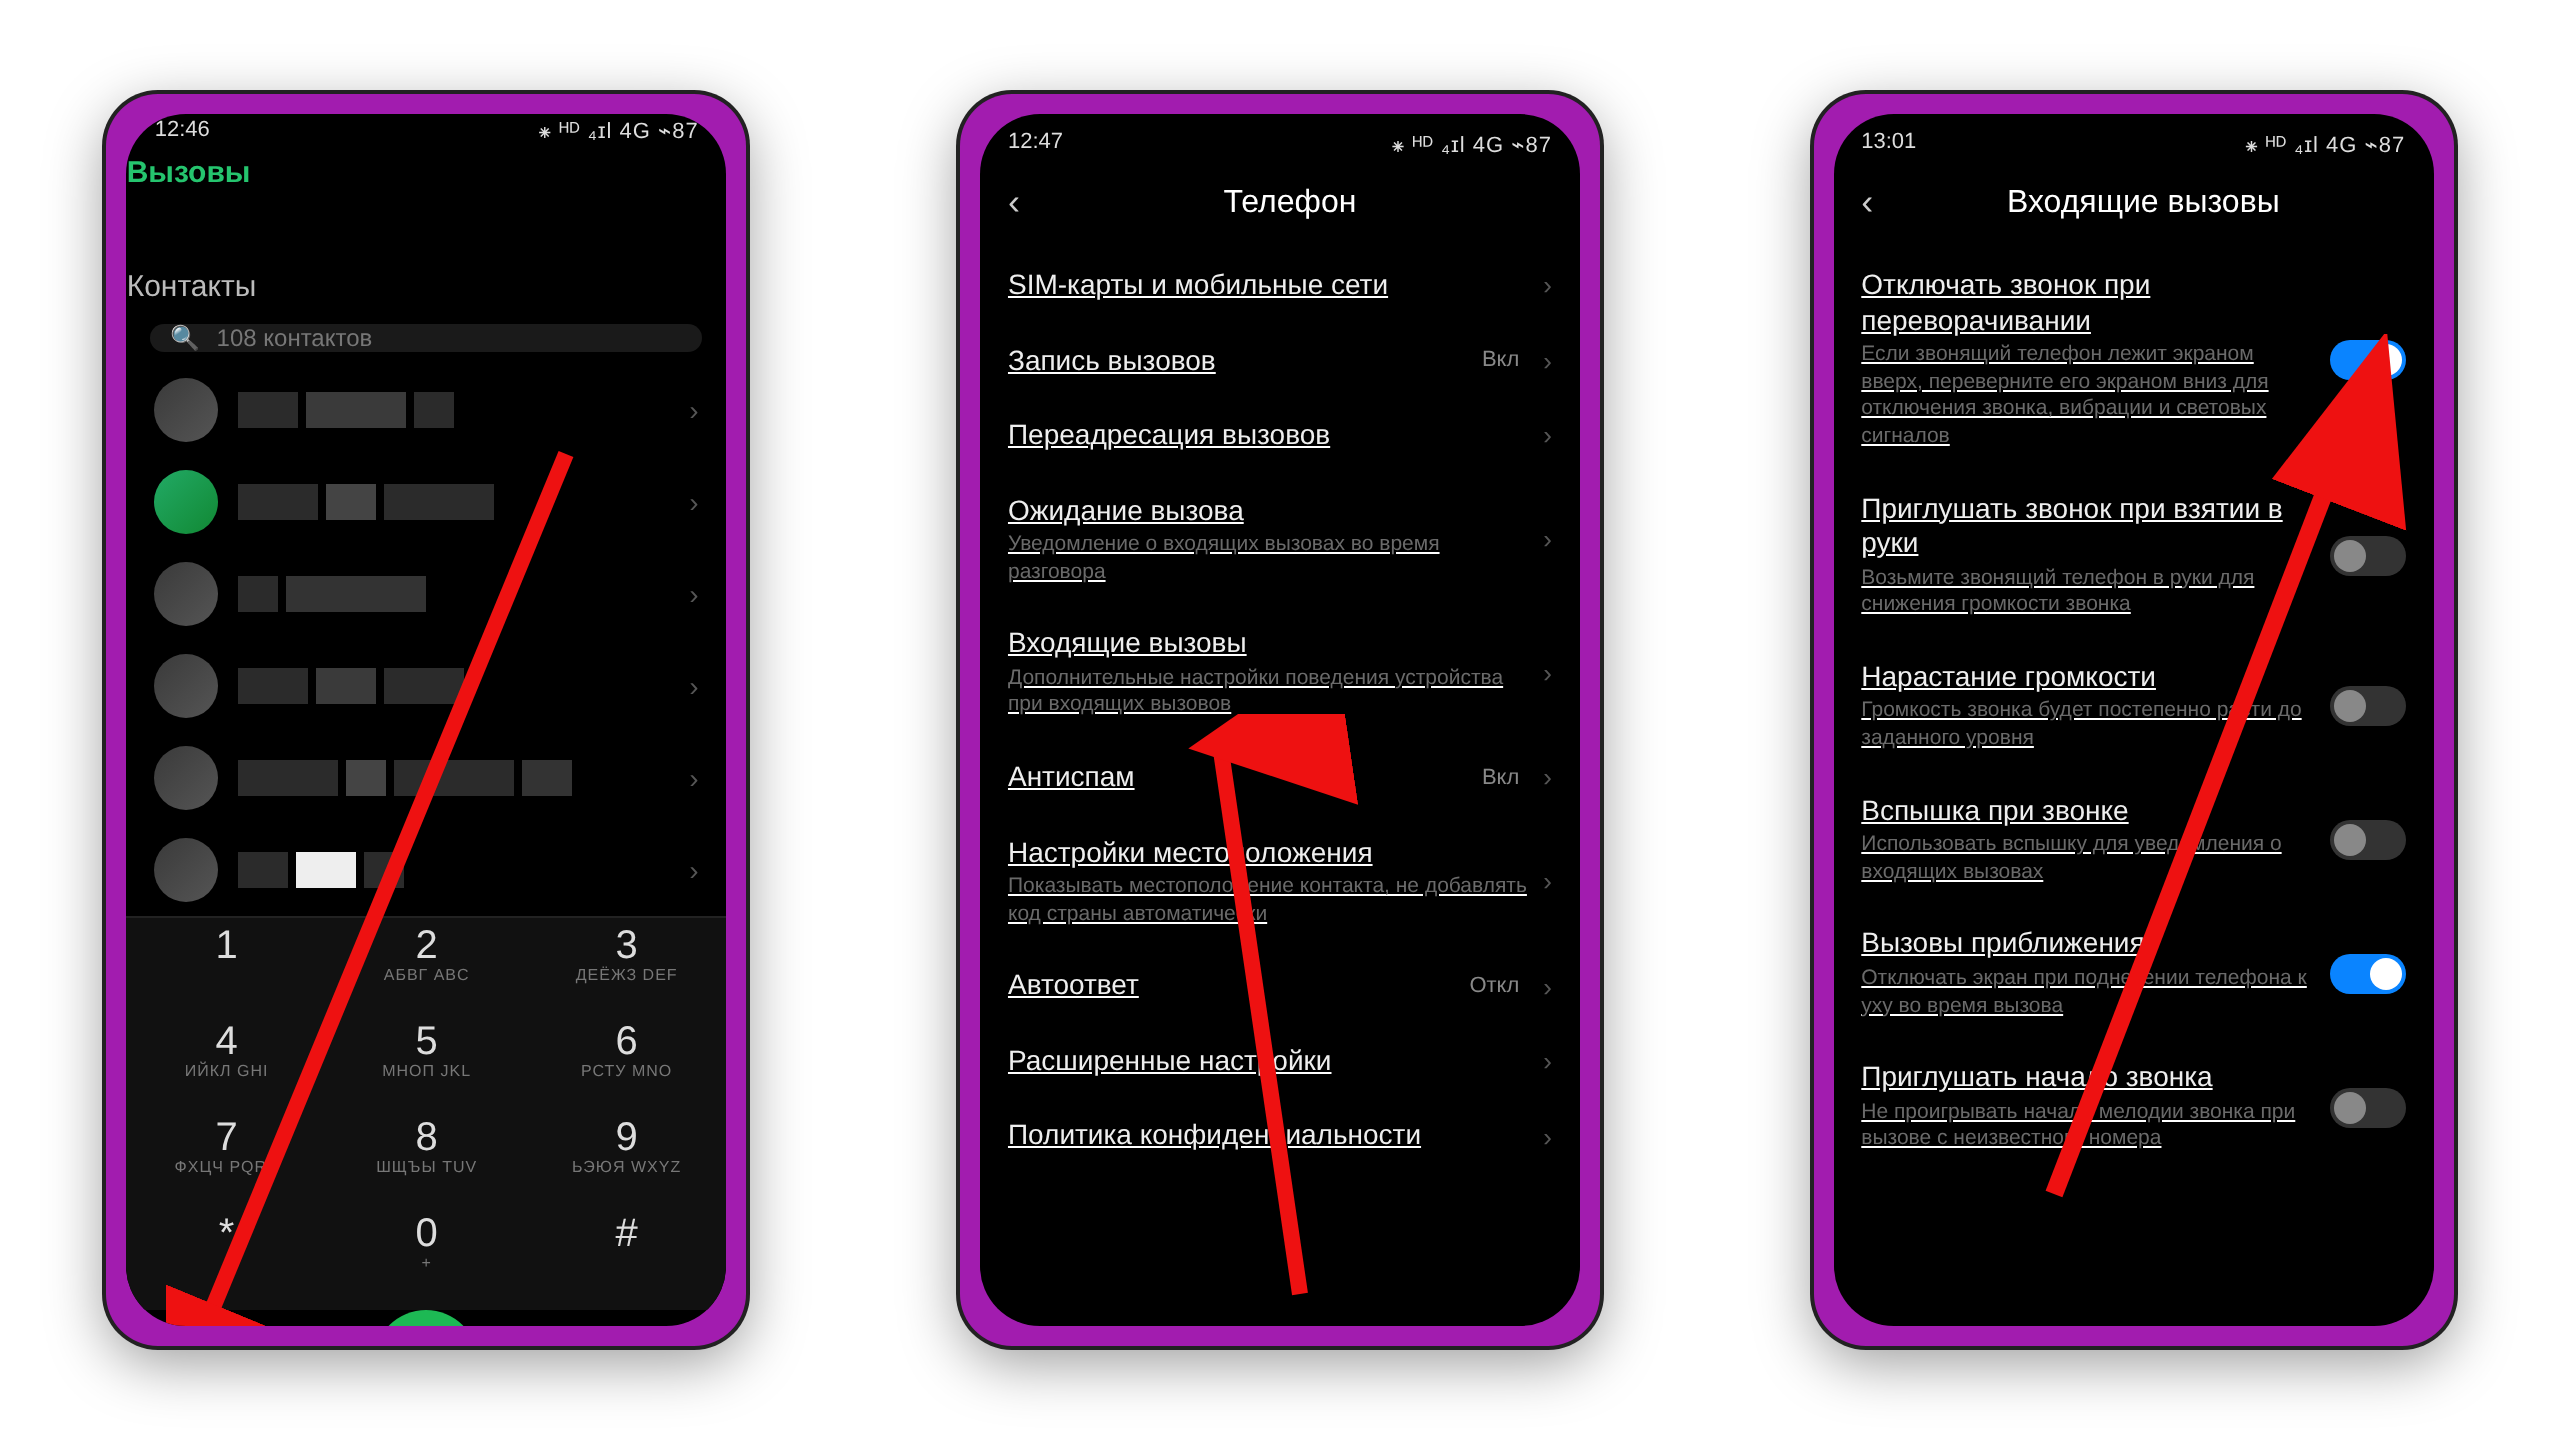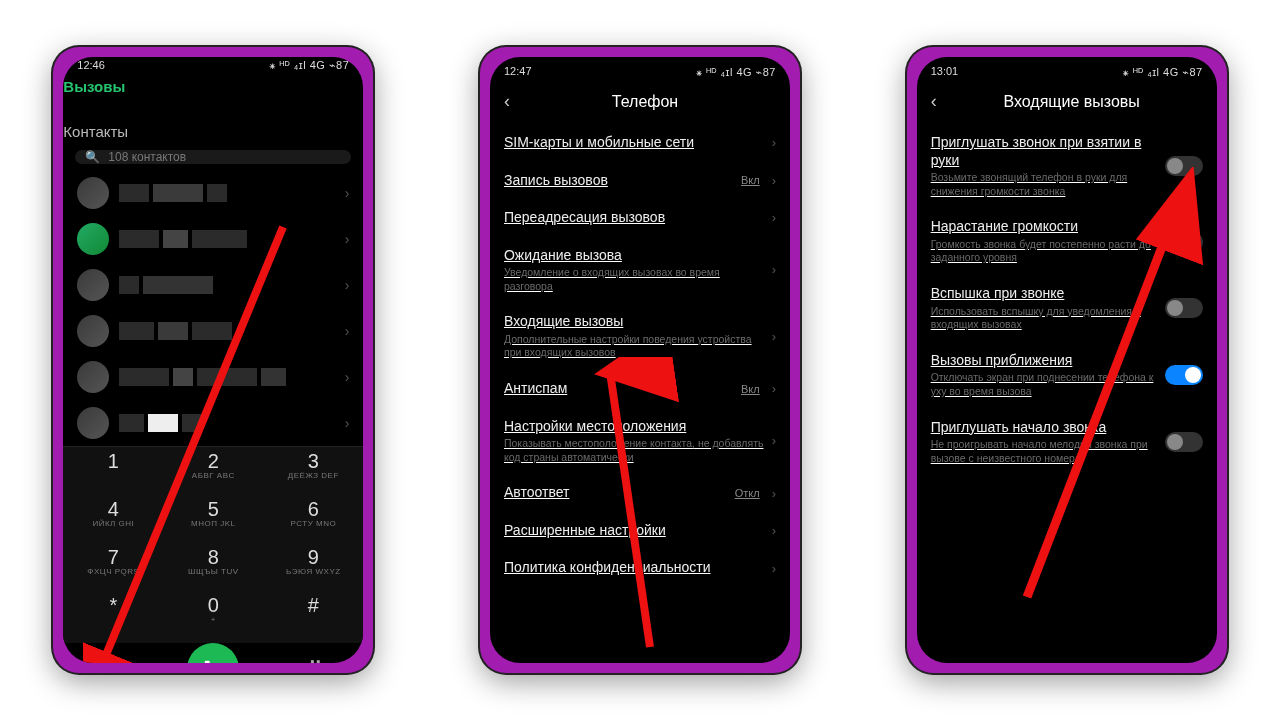--- a/index.html
+++ b/index.html
@@ -45,21 +45,21 @@
   
   .tabs {
     display: flex;
     gap: 28px;
     justify-content: center;
     padding: 6px 0 10px;
     font-size: 15px;
     flex-direction: column;
   }
   .tabs .active { color: #25c46e; font-weight: 600; }
-  .tabs .inactive { color: #bbb; }
+  .tabs .inactive { color: #bbb; margin-top: 12px; }
   .search {
     margin: 0 12px 6px;
     background: #1a1a1a;
     border-radius: 14px;
     height: 30px;
     display: flex;
     align-items: center;
     padding: 0 10px;
     gap: 8px;
     color: #777;
@@ -117,21 +117,21 @@
   .titlebar .title{ flex:1;text-align:center;font-size:16px;color:#fff;font-weight:500; margin-left:-18px;}
   .settings-list{ padding:0 14px; overflow:hidden;}
   .srow{
     padding:10px 0 10px;
     display:flex;align-items:center;gap:8px;
     border-bottom:0px solid #111;
   }
   .srow .texts{flex:1;min-width:0;text-decoration:underline;}
   .srow .t1{font-size:14px;color:#eee;line-height:1.25;}
   .srow .t2{font-size:10.5px;color:#6a6a6a;line-height:1.3;margin-top:2px;}
-  .srow .val{font-size:11px;color:#888;margin-right:4px;text-decoration:underline;}
+  .srow .val{font-size:11px;color:#888;margin-right:4px;}
   .srow .chev{color:#555;font-size:13px;}
   .toggle{
     width:38px;height:20px;border-radius:10px;background:#333;
     position:relative;flex:0 0 38px;
   }
   .toggle::after{
     content:"";position:absolute;top:2px;left:2px;width:16px;height:16px;
     border-radius:50%;background:#888;
   }
   .toggle.on{background:#0a84ff;}
@@ -389,20 +389,27 @@
       <span>13:01</span>
       <span class="status-right">⁕ ᴴᴰ ₄ɪl 4G ⌁87</span>
     </div>
     <div class="titlebar">
       <span class="back">‹</span>
       <span class="title">Входящие вызовы</span>
     </div>
     <div class="settings-list" id="list3">
         <div class="srow">
           <div class="texts">
+            <div class="t1">Отключать звонок при переворачивании</div>
+            <div class="t2">Если звонящий телефон лежит экраном вверх, переверните его экраном вниз для отключения звонка, вибрации и световых сигналов</div>
+          </div>
+          <div class="toggle on"></div>
+        </div>
+        <div class="srow">
+          <div class="texts">
             <div class="t1">Приглушать звонок при взятии в руки</div>
             <div class="t2">Возьмите звонящий телефон в руки для снижения громкости звонка</div>
           </div>
           <div class="toggle"></div>
         </div>
         <div class="srow">
           <div class="texts">
             <div class="t1">Нарастание громкости</div>
             <div class="t2">Громкость звонка будет постепенно расти до заданного уровня</div>
           </div>

